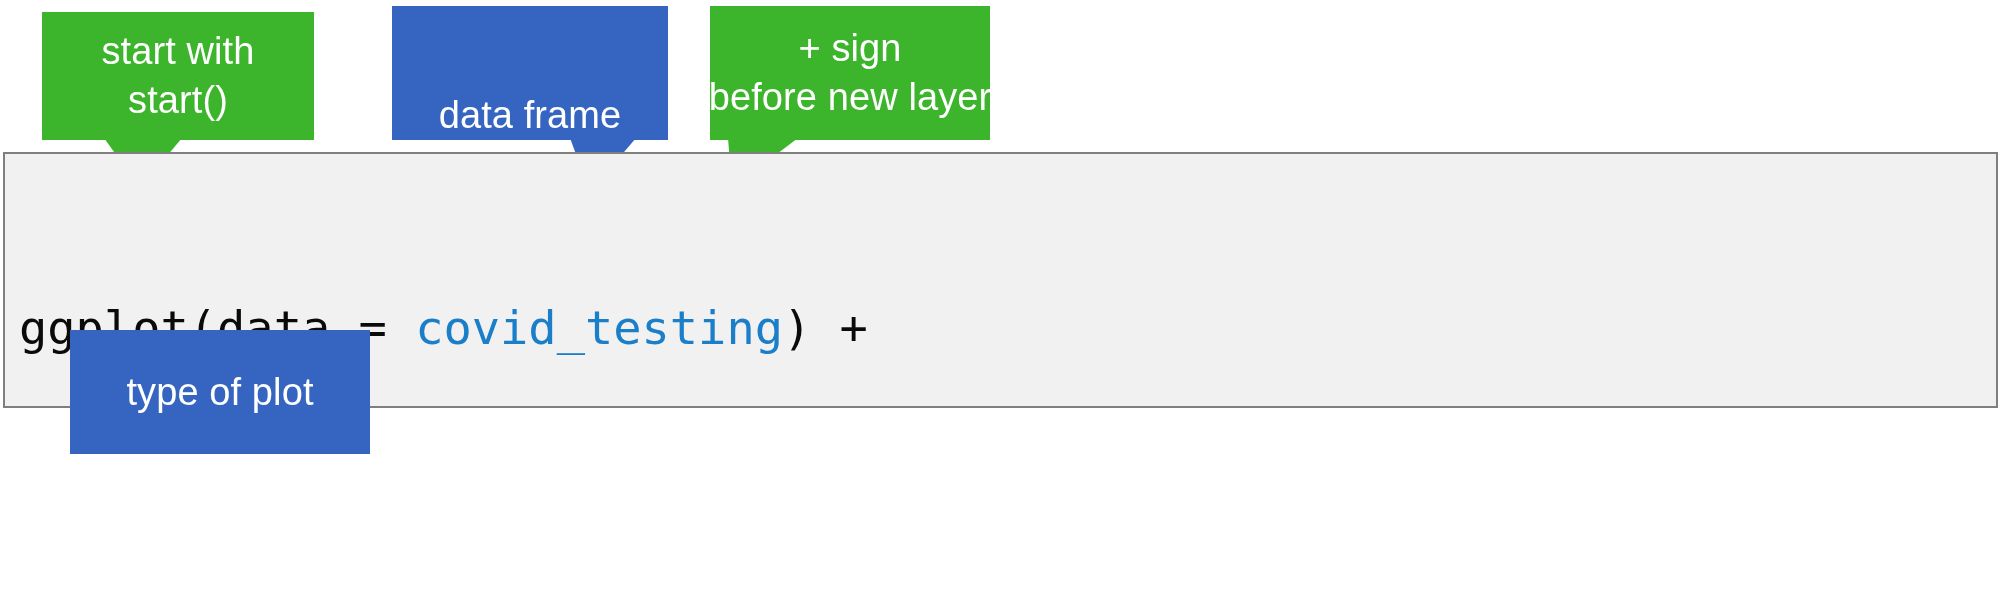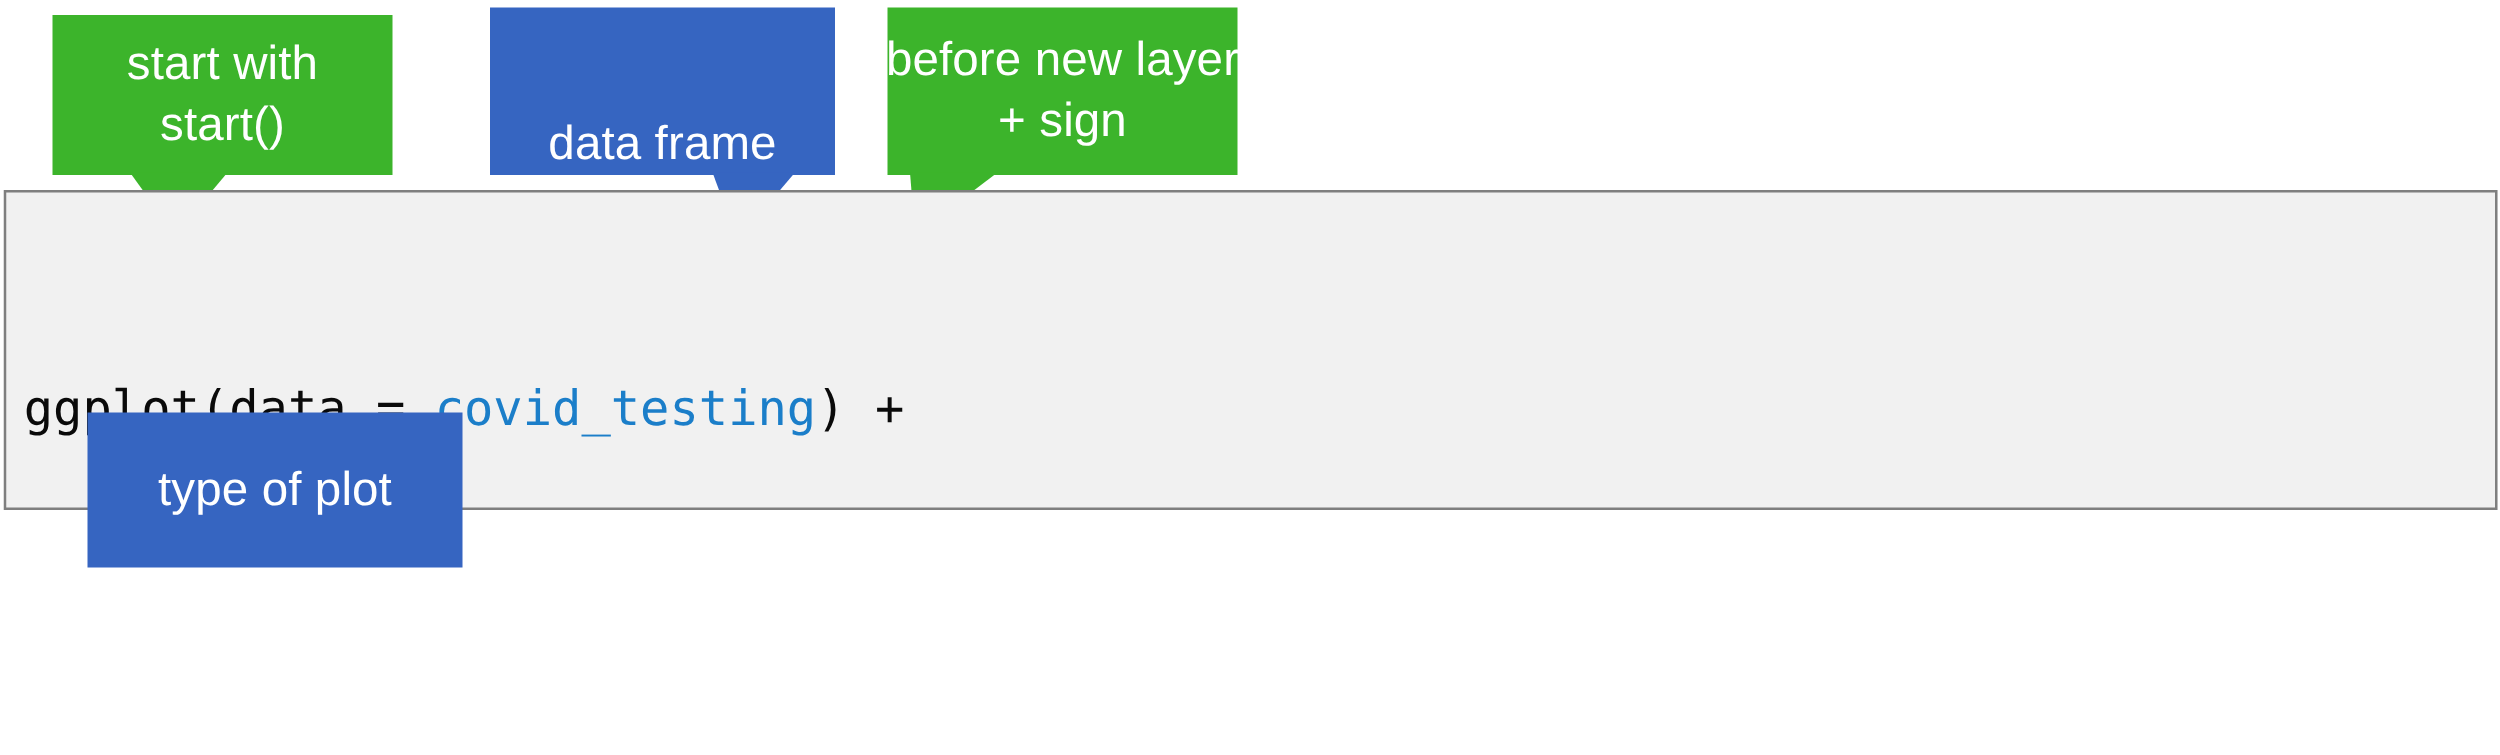--- a/index.html
+++ b/index.html
@@ -55,21 +55,21 @@
     box-sizing: border-box;
     background: #f1f1f1;
     border: 2px solid #7f7f7f;
     overflow: hidden;
   }
   .code-body {
     position: absolute;
     left: 14px;
     top: 24px;
     font-family: "DejaVu Sans Mono", "Liberation Mono", monospace;
-    font-size: 39px;
+    font-size: 47px;
     line-height: 60px;
     color: #0a0a0a;
     white-space: pre;
     letter-spacing: 0px;
   }
   .code-line { display: block; }
   .tok-plain { color: #0a0a0a; }
   .tok-var   { color: #1b7ec9; }
 
   
@@ -93,22 +93,22 @@
   </svg>
 
   <div class="callout callout-blue" style="left:392px; top:6px; width:276px; height:134px;justify-content:flex-end;">
     <span class="line">data frame</span>
   </div>
   <svg class="tail-svg" style="left:556px; top:138px; width:80px; height:56px;" width="80" height="56">
     <polygon points="14,0 80,0 34,54" fill="#3665c1"></polygon>
   </svg>
 
   <div class="callout callout-green" style="left:710px; top:6px; width:280px; height:134px;">
+    <span class="line">+ sign</span>
     <span class="line">before new layer</span>
-    <span class="line">+ sign</span>
   </div>
   <svg class="tail-svg" style="left:712px; top:138px; width:100px; height:52px;" width="100" height="52">
     <polygon points="16,0 86,0 20,50" fill="#3cb42b"></polygon>
   </svg>
 
   <div class="code-panel">
     <div class="code-body">
       <span class="code-line"><span class="tok-plain">ggplot(data = </span><span class="tok-var">covid_testing</span><span class="tok-plain">) +</span></span>
       
     </div>

